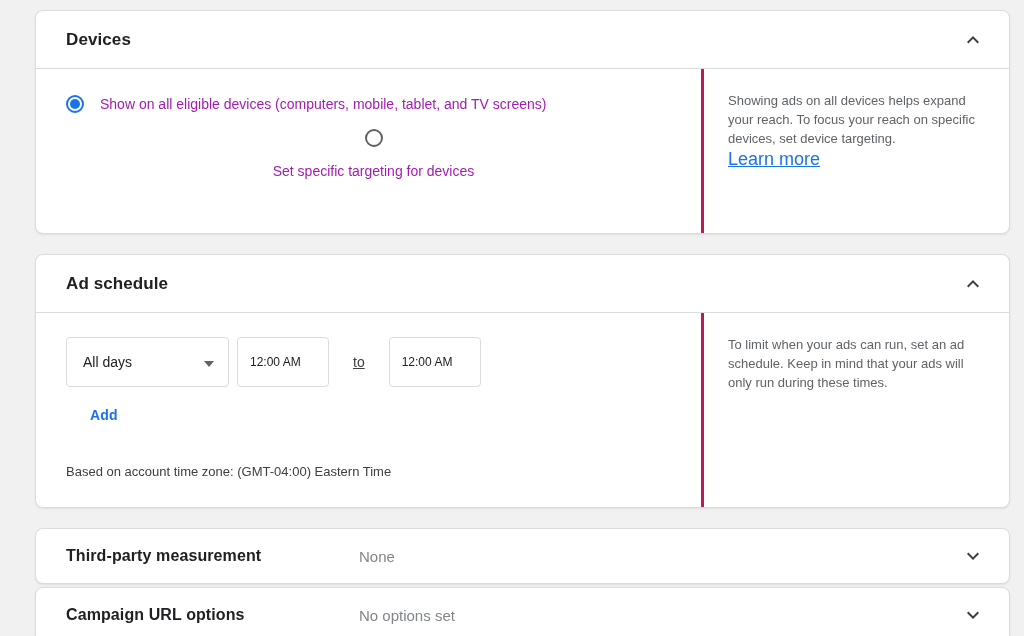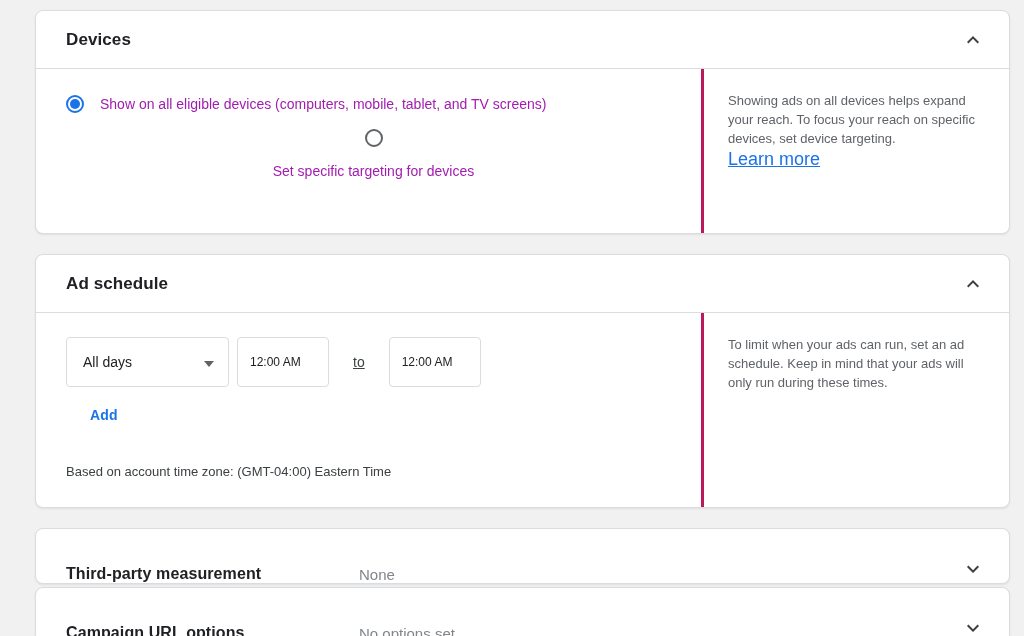--- a/index.html
+++ b/index.html
@@ -119,21 +119,21 @@
     letter-spacing: .2px;
     color: #1a73e8;
     cursor: pointer;
   }
   .tz-note { margin-top: 40px; font-size: 13px; color: #3c4043; }
 
   
   .collapsed-row {
     height: 54px;
     display: flex;
-    align-items: flex-end;
+    align-items: center;
     padding: 0 22px 0 30px;
     cursor: pointer;
   }
   .collapsed-title {
     width: 293px;
     font-size: 16px;
     font-weight: 700;
     letter-spacing: .1px;
     color: #202124;
   }

